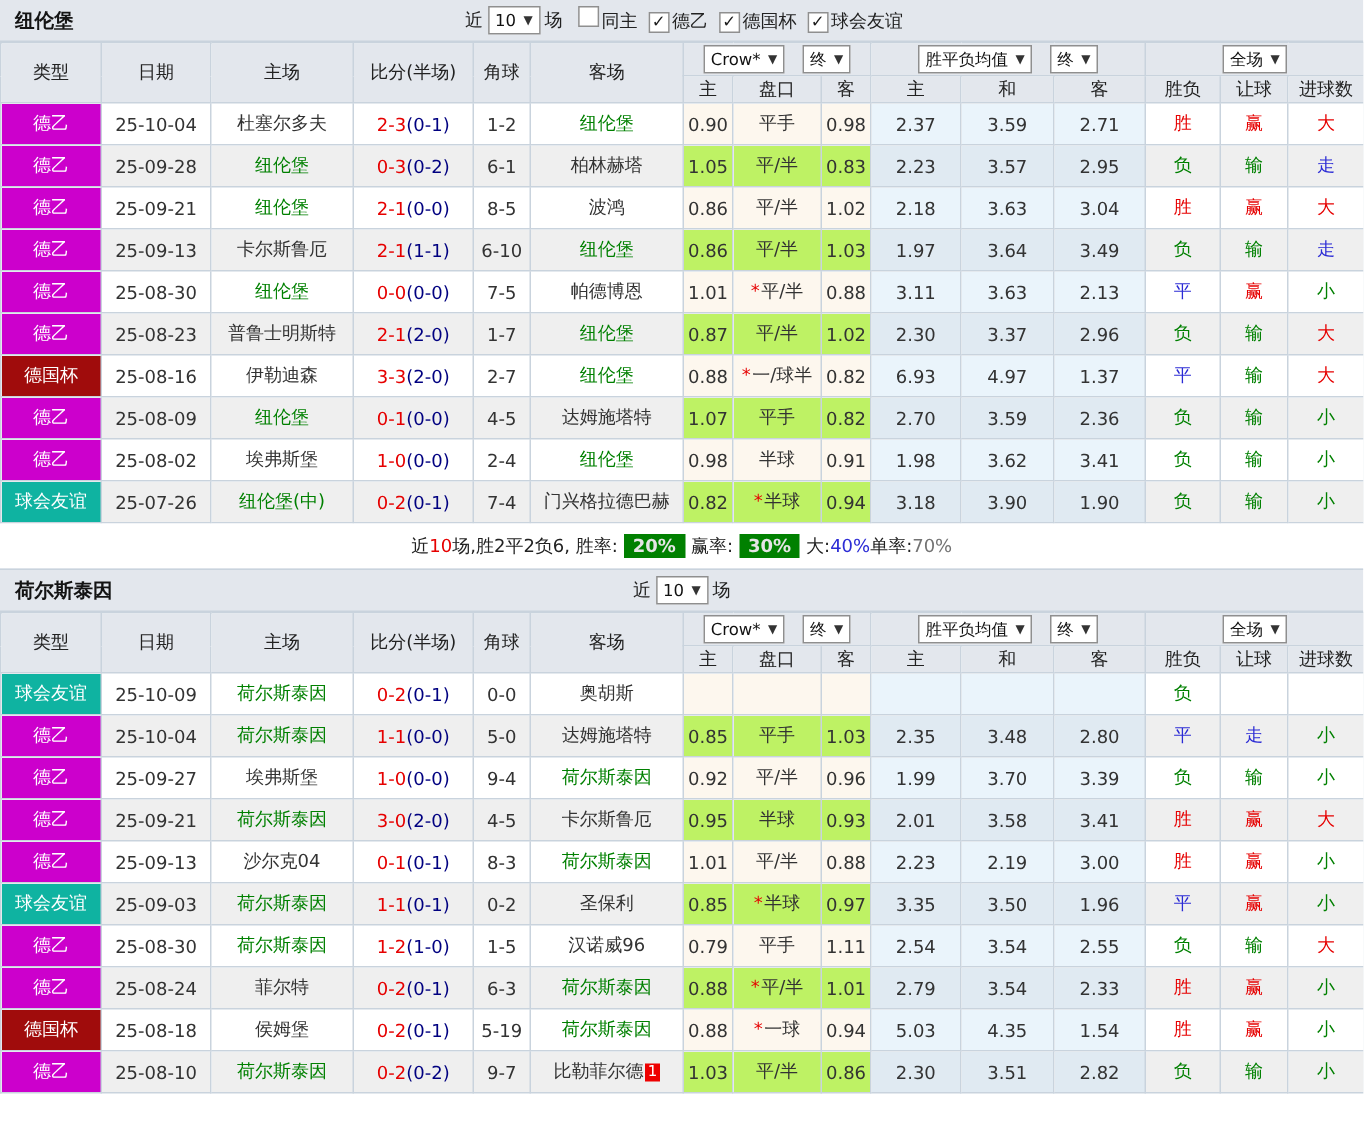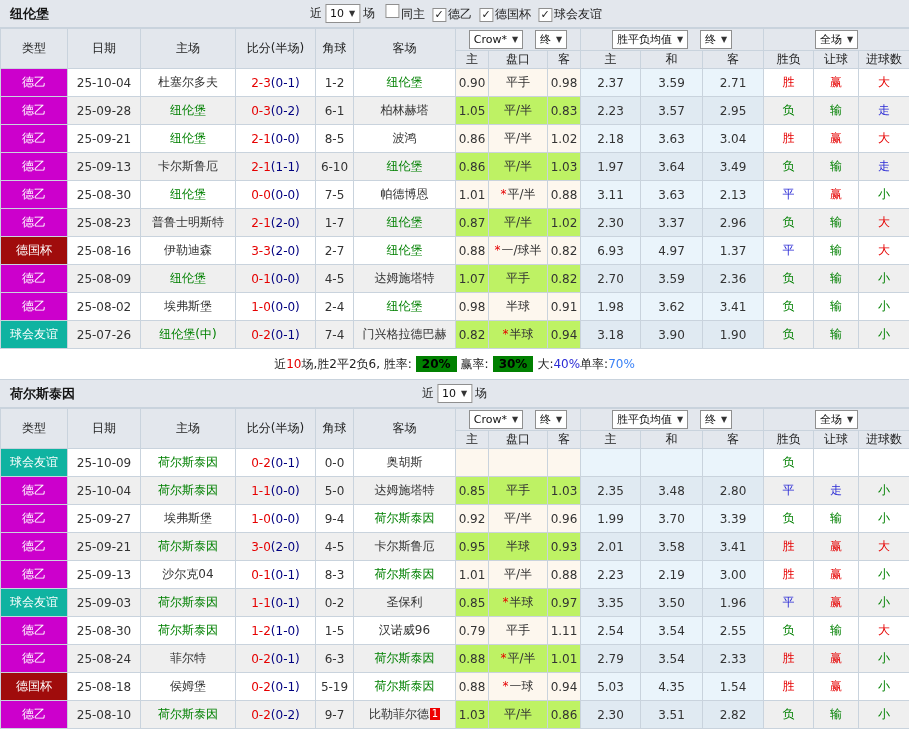--- a/index.html
+++ b/index.html
@@ -35,21 +35,21 @@
   td.c-avg{background:#eaf4fb;}
   tr.even td.c-avg{background:#e0eaf2;}
   td.c-type{color:#fff;font-size:12px;}
   .ft{color:#e60000;}
   .ht{color:#000080;}
   .team-green{color:#008000;}
   .star{color:#e60000;margin-right:1px;}
   .red-badge{display:inline-block;background:#ee0000;color:#fff;font-size:10px;min-width:10px;height:12px;line-height:12px;margin-left:1px;vertical-align:1px;}
   
   .summary{height:30px;display:flex;align-items:center;justify-content:center;font-size:12px;background:#fff;color:#222;}
-  .summary .badge{background:#008000;color:#000000;font-weight:bold;padding:1px 6px;margin:0 4px;}
+  .summary .badge{background:#008000;color:#e5e5e5;font-weight:bold;padding:1px 6px;margin:0 4px;}
 </style>
 </head>
 <body>
 
 <div class="panel">
 
 
   <div class="section-head">
     <span class="team-name">纽伦堡</span>
     <span class="filterbar">
@@ -305,21 +305,21 @@
   <div class="summary">
       <span style="color: rgb(34, 34, 34);">近</span>
       <span style="color: rgb(230, 0, 0);">10</span>
       <span style="color: rgb(34, 34, 34);">场,胜2平2负6, 胜率:</span>
       <span class="badge">20%</span>
       <span style="color: rgb(34, 34, 34);">赢率:</span>
       <span class="badge">30%</span>
       <span style="color: rgb(34, 34, 34);">大:</span>
       <span style="color: rgb(43, 43, 213);">40%</span>
       <span style="color: rgb(34, 34, 34);"> 单率:</span>
-      <span style="color: #3b82f6;">70%</span>
+      <span style="color: #737373;">70%</span>
     </div>
 
   <div class="section-head" style="border-top:1px solid #c9d3dd;">
     <span class="team-name">荷尔斯泰因</span>
     <span class="filterbar">
       <span class="w">近</span>
       <span class="selectbox">
           <span>10</span>
           <span class="arr">▼</span>
         </span>

